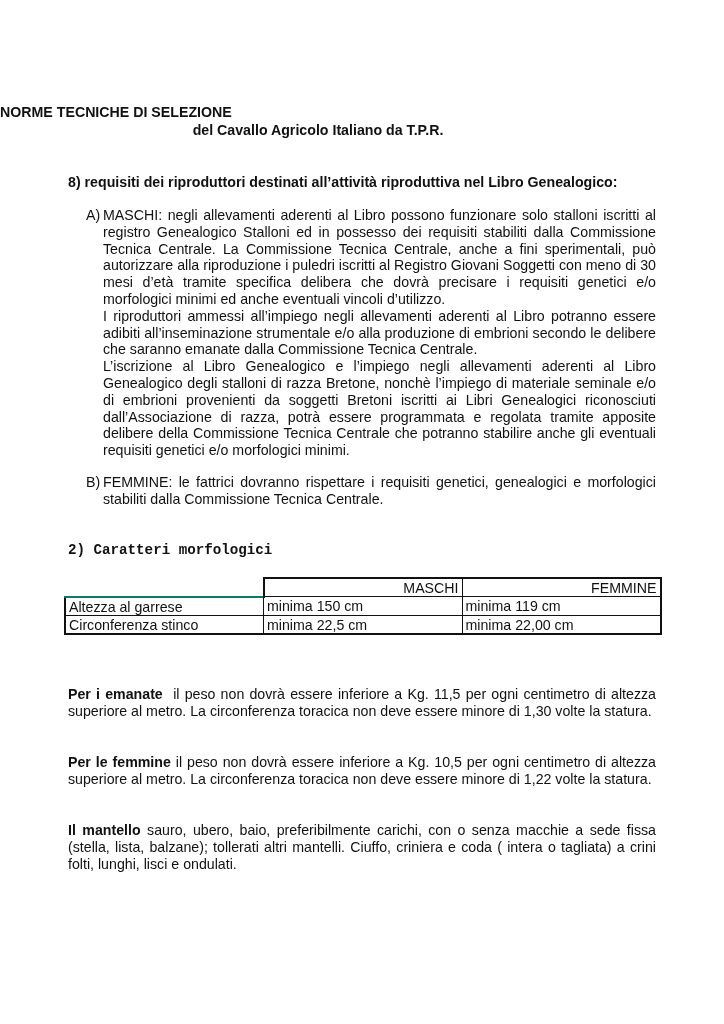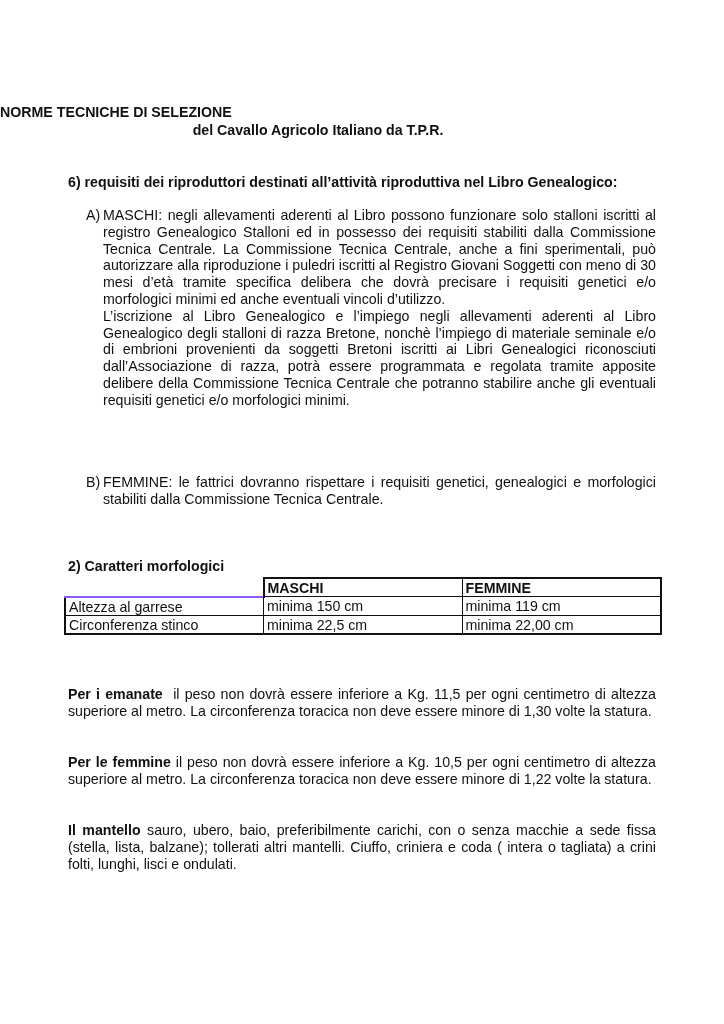--- a/index.html
+++ b/index.html
@@ -22,52 +22,53 @@
     position: absolute; left: 64px; top: 577px; border-collapse: collapse;
     font-size: 14.2px; line-height: 16px;
   }
   table.morph td {
     border: 1px solid #111; padding: 1px 3px 0 3px; height: 16px; vertical-align: middle;
     white-space: nowrap;
   }
   table.morph td.c0 { width: 191px; }
   table.morph td.c1 { width: 191px; }
   table.morph td.c2 { width: 191px; }
-  table.morph tr.head td { font-weight: bold; }
+  table.morph tr.head td { font-weight: normal; text-align: right; }
   table.morph tr.head td.blank { border-top: none; border-left: none; }
   table.morph { border-bottom: 2px solid #111; border-right: 2px solid #111; }
   table.morph td.outer-left { border-left: 2px solid #111; }
   table.morph tr.head td.c1, table.morph tr.head td.c2 { border-top: 2px solid #111; }
   table.morph tr.head td.c1 { border-left: 2px solid #111; }
-  table.morph tr.first td.c0 { border-top: 2px solid #8b5cf6; }
+  table.morph tr.first td.c0 { border-top: 2px solid #0f766e; }
 </style>
 </head>
 <body>
 
 <div class="abs title" style="top:104px;">NORME TECNICHE DI SELEZIONE</div>
 <div class="abs title2" style="top:122px;">del Cavallo Agricolo Italiano da T.P.R.</div>
 
-<div class="abs h" style="top:174px;">6) requisiti dei riproduttori destinati all’attività riproduttiva nel Libro Genealogico:</div>
+<div class="abs h" style="top:174px;">8) requisiti dei riproduttori destinati all’attività riproduttiva nel Libro Genealogico:</div>
 
 <div class="abs item" style="top:207px;">
   <span class="marker">A)</span>
   <div class="body">
     <p>MASCHI: negli allevamenti aderenti al Libro possono funzionare solo stalloni iscritti al registro Genealogico Stalloni ed in possesso dei requisiti stabiliti dalla Commissione Tecnica Centrale. La Commissione Tecnica Centrale, anche a fini sperimentali, può autorizzare alla riproduzione i puledri iscritti al Registro Giovani Soggetti con meno di 30 mesi d’età tramite specifica delibera che dovrà precisare i requisiti genetici e/o morfologici minimi ed anche eventuali vincoli d’utilizzo.</p>
+    <p>I riproduttori ammessi all’impiego negli allevamenti aderenti al Libro potranno essere adibiti all’inseminazione strumentale e/o alla produzione di embrioni secondo le delibere che saranno emanate dalla Commissione Tecnica Centrale.</p>
     <p>L’iscrizione al Libro Genealogico e l’impiego negli allevamenti aderenti al Libro Genealogico degli stalloni di razza Bretone, nonchè l’impiego di materiale seminale e/o di embrioni provenienti da soggetti Bretoni iscritti ai Libri Genealogici riconosciuti dall’Associazione di razza, potrà essere programmata e regolata tramite apposite delibere della Commissione Tecnica Centrale che potranno stabilire anche gli eventuali requisiti genetici e/o morfologici minimi.</p>
   </div>
 </div>
 
 <div class="abs item" style="top:474px;">
   <span class="marker">B)</span>
   <div class="body">
     <p>FEMMINE: le fattrici dovranno rispettare i requisiti genetici, genealogici e morfologici stabiliti dalla Commissione Tecnica Centrale.</p>
   </div>
 </div>
 
-<div class="abs h" style="top:558px;">2) Caratteri morfologici</div>
+<div class="abs h" style="top:542px;font-family:Liberation Mono, monospace;">2) Caratteri morfologici</div>
 
 <table class="morph">
   <tbody>
       <tr class="head">
     <td class="c0 blank"></td>
     <td class="c1">MASCHI</td>
     <td class="c2">FEMMINE</td>
   </tr>
   <tr class="first">
     <td class="c0 outer-left">Altezza al garrese</td>

